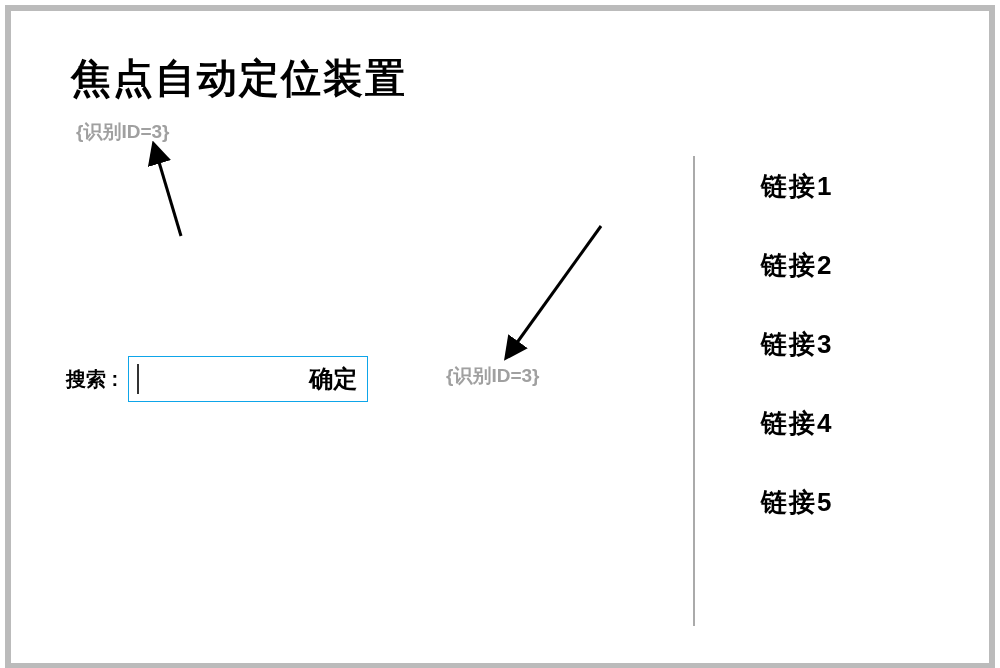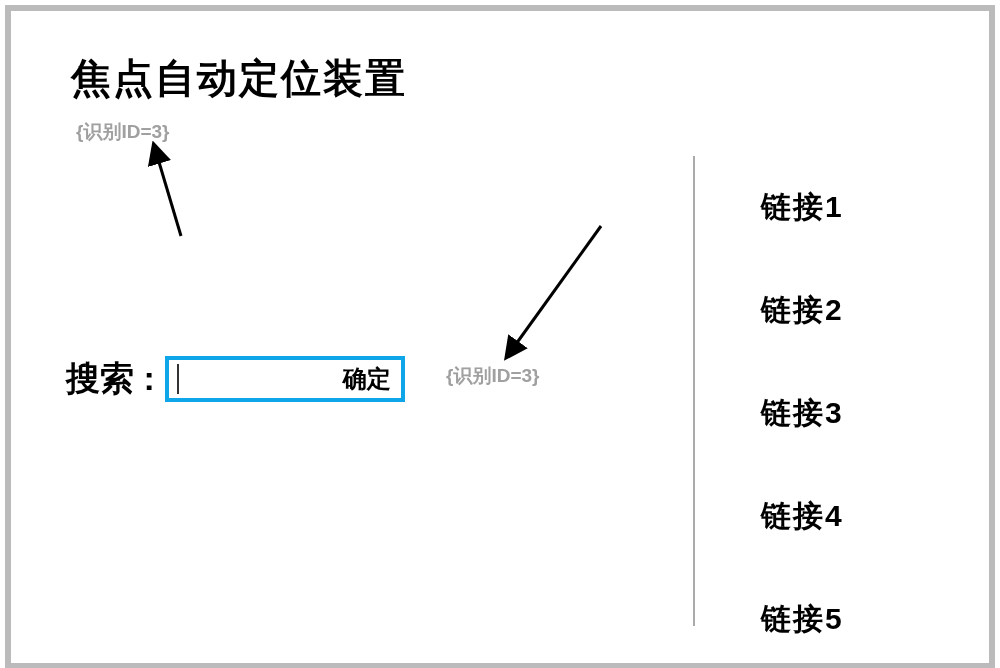--- a/index.html
+++ b/index.html
@@ -43,29 +43,29 @@
     top: 352px;
   }
   .search-row {
     position: absolute;
     left: 55px;
     top: 345px;
     display: flex;
     align-items: center;
   }
   .search-label {
-    font-size: 34px;
+    font-size: 20px;
     font-weight: 900;
     color: #000;
     margin-right: 10px;
   }
   .search-box {
     width: 240px;
     height: 46px;
-    border: 4px solid #0ea5e9;
+    border: 1px solid #0ea5e9;
     display: flex;
     align-items: center;
     justify-content: space-between;
     padding: 0 10px 0 8px;
     box-sizing: border-box;
   }
   .search-cursor {
     width: 2px;
     height: 30px;
     background: #333;
@@ -85,25 +85,24 @@
   }
   .links {
     position: absolute;
     left: 750px;
     top: 158px;
     display: flex;
     flex-direction: column;
     gap: 44px;
   }
   .link-item {
-    font-size: 30px;
+    font-size: 26px;
     font-weight: 900;
     color: #000;
     letter-spacing: 2px;
-    margin-top: 18px;
   }
   .arrow {
     position: absolute;
     overflow: visible;
   }
 </style>
 </head>
 <body>
 
 <div class="outer">

